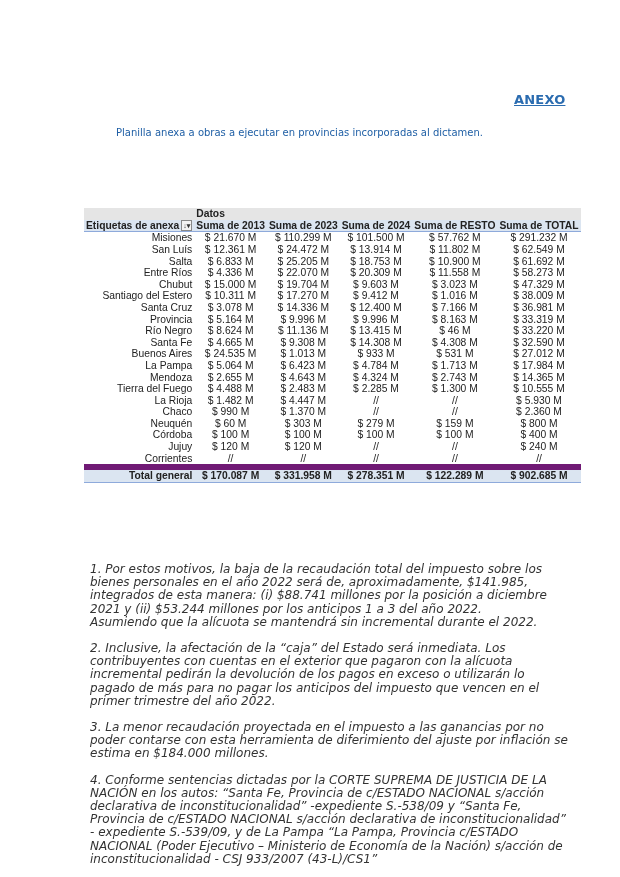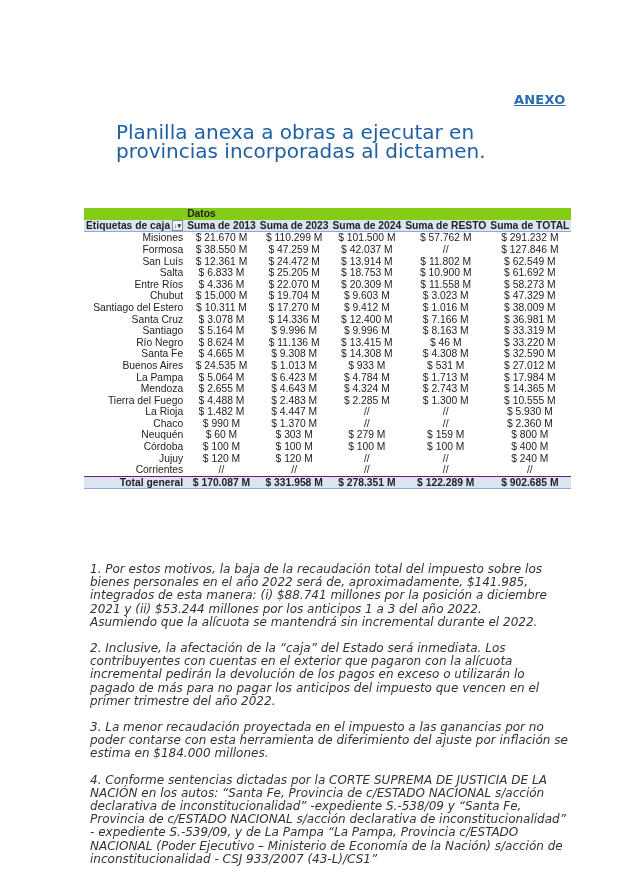--- a/index.html
+++ b/index.html
@@ -1,73 +1,65 @@
 <!DOCTYPE html>
 <html><head>
 <meta charset="utf-8">
 <style>
   html, body { margin: 0; padding: 0; background: #ffffff; }
   body { width: 620px; height: 877px; position: relative; overflow: hidden; font-family: "DejaVu Sans", sans-serif; }
   .anexo { position: absolute; left: 514px; top: 64px; font-size: 13px; font-weight: bold; color: #2b6cb0; text-decoration: underline; letter-spacing: 0.2px; margin-top: 28px; }
-  .title { position: absolute; left: 116px; top: 123px; width: 380px; font-size: 20px; line-height: 19px; color: #1f5fa5; }
+  .title { position: absolute; left: 116px; top: 123px; width: 380px; font-size: 10px; line-height: 19px; color: #1f5fa5; }
   .table-wrap { position: absolute; left: 84px; top: 208px; width: 484px; }
   table { border-collapse: collapse; width: 100%; font-family: "Liberation Sans", sans-serif; font-size: 10.3px; color: #222; }
   td, th { padding: 0 2px; height: 11.6px; line-height: 11.6px; white-space: nowrap; }
-  thead tr.datos th { background: #84cc16; font-weight: bold; text-align: left; }
+  thead tr.datos th { background: #e5e5e5; font-weight: bold; text-align: left; }
   thead tr.cols th { background: #dbe5f1; font-weight: bold; border-bottom: 1px solid #8eaadb; text-align: center; }
   thead tr.cols th.first { text-align: left; }
   tbody td { text-align: center; }
   tbody td.label { text-align: right; }
-  tr.total td { background: #dbe5f1; font-weight: bold; border-top: 1px solid #701a75; border-bottom: 1px solid #8eaadb; }
+  tr.total td { background: #dbe5f1; font-weight: bold; border-top: 6px solid #701a75; border-bottom: 1px solid #8eaadb; }
   .filter { display: inline-block; width: 9px; height: 9px; border: 1px solid #888; font-size: 7px; line-height: 9px; text-align: center; vertical-align: middle; background: #f3f3f3; color: #333; margin-left: 2px; }
   .notes { position: absolute; left: 90px; top: 563px; width: 480px; font-size: 12px; line-height: 13.2px; color: #333; font-style: italic; }
   .notes p { margin: 0 0 13px 0; }
 </style>
 </head>
 <body>
 
 <div class="anexo">ANEXO</div>
 <div class="title">Planilla anexa a obras a ejecutar en provincias incorporadas al dictamen.</div>
 
 <div class="table-wrap">
   <table>
     <thead>
       <tr class="datos">
         <th></th>
         <th colspan="5">Datos</th>
       </tr>
       <tr class="cols">
         <th class="first">
-          <span>Etiquetas de caja</span><span class="filter">↓▾</span>
+          <span>Etiquetas de anexa</span><span class="filter">↓▾</span>
         </th>
         <th>Suma de 2013</th>
         <th>Suma de 2023</th>
         <th>Suma de 2024</th>
         <th>Suma de RESTO</th>
         <th>Suma de TOTAL</th>
       </tr>
     </thead>
     <tbody id="tbody">
         <tr>
           <td class="label">Misiones</td>
           <td>$ 21.670 M</td>
           <td>$ 110.299 M</td>
           <td>$ 101.500 M</td>
           <td>$ 57.762 M</td>
           <td>$ 291.232 M</td>
         </tr>
         <tr>
-          <td class="label">Formosa</td>
-          <td>$ 38.550 M</td>
-          <td>$ 47.259 M</td>
-          <td>$ 42.037 M</td>
-          <td>//</td>
-          <td>$ 127.846 M</td>
-        </tr>
-        <tr>
           <td class="label">San Luís</td>
           <td>$ 12.361 M</td>
           <td>$ 24.472 M</td>
           <td>$ 13.914 M</td>
           <td>$ 11.802 M</td>
           <td>$ 62.549 M</td>
         </tr>
         <tr>
           <td class="label">Salta</td>
           <td>$ 6.833 M</td>
@@ -102,21 +94,21 @@
         </tr>
         <tr>
           <td class="label">Santa Cruz</td>
           <td>$ 3.078 M</td>
           <td>$ 14.336 M</td>
           <td>$ 12.400 M</td>
           <td>$ 7.166 M</td>
           <td>$ 36.981 M</td>
         </tr>
         <tr>
-          <td class="label">Santiago</td>
+          <td class="label">Provincia</td>
           <td>$ 5.164 M</td>
           <td>$ 9.996 M</td>
           <td>$ 9.996 M</td>
           <td>$ 8.163 M</td>
           <td>$ 33.319 M</td>
         </tr>
         <tr>
           <td class="label">Río Negro</td>
           <td>$ 8.624 M</td>
           <td>$ 11.136 M</td>

